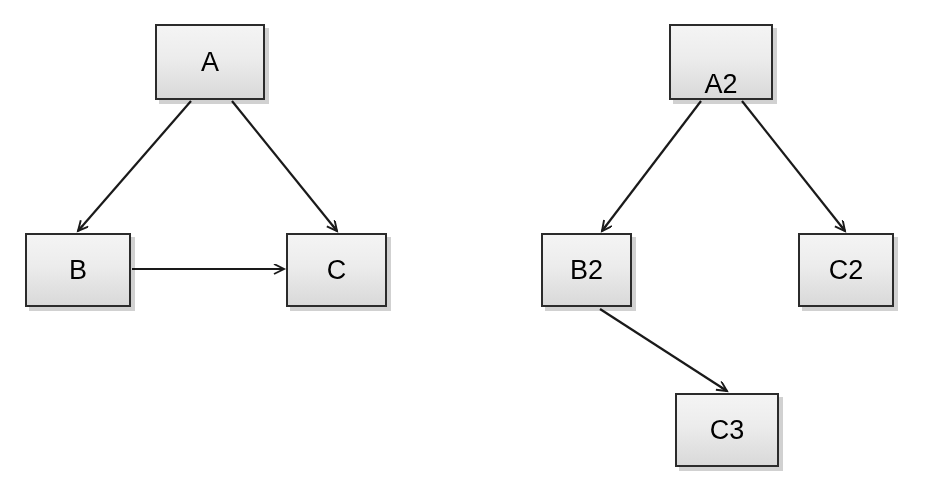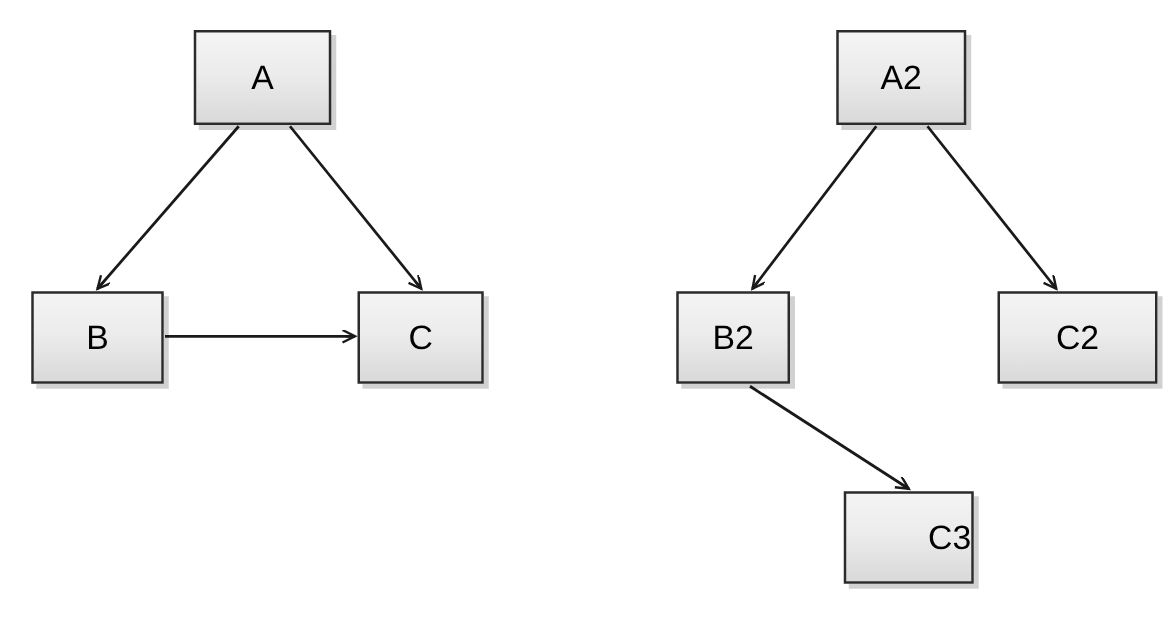--- a/index.html
+++ b/index.html
@@ -69,27 +69,27 @@
   <div id="nodes">
       <div class="node" style="left: 155px; top: 24px; width: 110px; height: 76px;">
         <span class="node-label">A</span>
       </div>
       <div class="node" style="left: 25px; top: 233px; width: 106px; height: 74px;">
         <span class="node-label">B</span>
       </div>
       <div class="node" style="left: 286px; top: 233px; width: 101px; height: 74px;">
         <span class="node-label">C</span>
       </div>
-      <div class="node" style="left: 669px; top: 24px; width: 104px; height: 76px;">
+      <div class="node" style="left: 669px; top: 24px; width: 104px; height: 76px; align-items: flex-end;">
         <span class="node-label">A2</span>
       </div>
       <div class="node" style="left: 541px; top: 233px; width: 91px; height: 74px;">
         <span class="node-label">B2</span>
       </div>
-      <div class="node" style="left: 798px; top: 233px; width: 128px; height: 74px;">
+      <div class="node" style="left: 798px; top: 233px; width: 96px; height: 74px;">
         <span class="node-label">C2</span>
       </div>
-      <div class="node" style="left: 675px; top: 393px; width: 104px; height: 74px; justify-content: flex-end;">
+      <div class="node" style="left: 675px; top: 393px; width: 104px; height: 74px;">
         <span class="node-label">C3</span>
       </div>
     </div>
 
 </div>
 
 </body></html>

